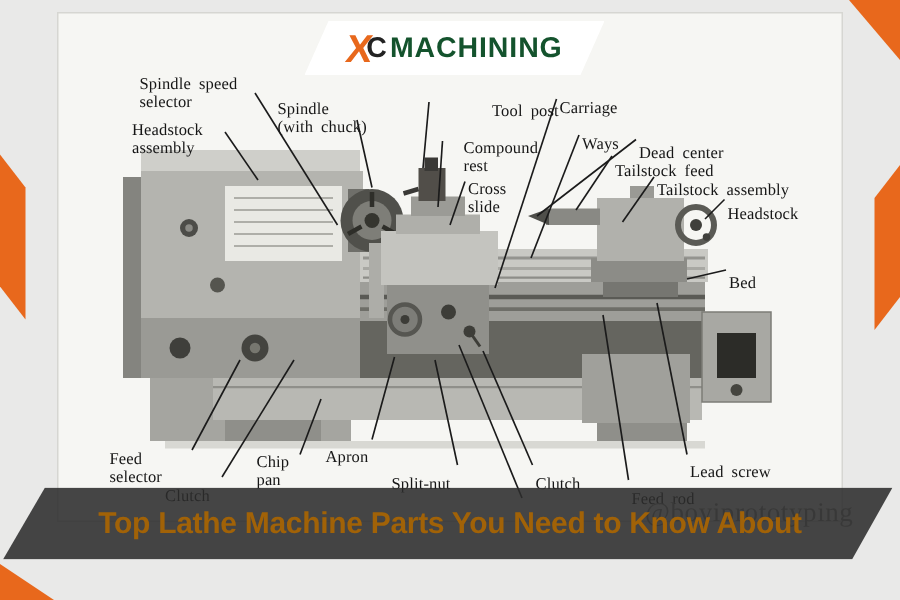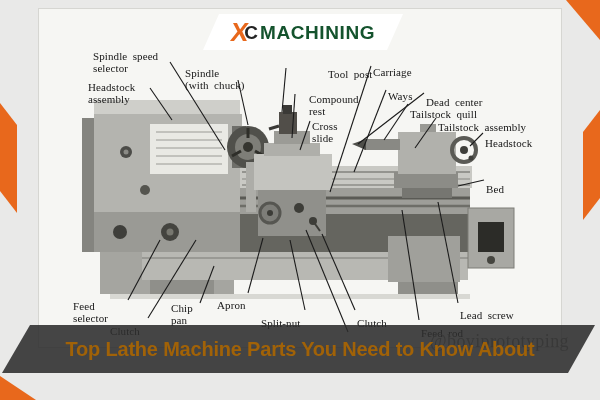--- a/index.html
+++ b/index.html
@@ -173,21 +173,21 @@
     <div class="part-label" style="left: 88px; top: 70px;">Headstock
 assembly</div>
     <div class="part-label" style="left: 288px; top: 57px; margin-left: 40px;">Tool post</div>
     <div class="part-label" style="left: 297px; top: 82px; margin-left: 12px;">Compound
 rest</div>
     <div class="part-label" style="left: 312px; top: 109px;">Cross
 slide</div>
     <div class="part-label" style="left: 373px; top: 55px;">Carriage</div>
     <div class="part-label" style="left: 388px; top: 79px;">Ways</div>
     <div class="part-label" style="left: 426px; top: 85px;">Dead center</div>
-    <div class="part-label" style="left: 410px; top: 97px;">Tailstock quill</div>
+    <div class="part-label" style="left: 410px; top: 97px;">Tailstock feed</div>
     <div class="part-label" style="left: 438px; top: 110px;">Tailstock assembly</div>
     <div class="part-label" style="left: 485px; top: 126px;">Headstock</div>
     <div class="part-label" style="left: 486px; top: 172px;">Bed</div>
     <div class="part-label" style="left: 73px; top: 289px;">Feed
 selector</div>
     <div class="part-label" style="left: 110px; top: 314px;">Clutch</div>
     <div class="part-label" style="left: 171px; top: 291px;">Chip
 pan</div>
     <div class="part-label" style="left: 217px; top: 288px;">Apron</div>
     <div class="part-label" style="left: 261px; top: 306px;">Split-nut</div>

